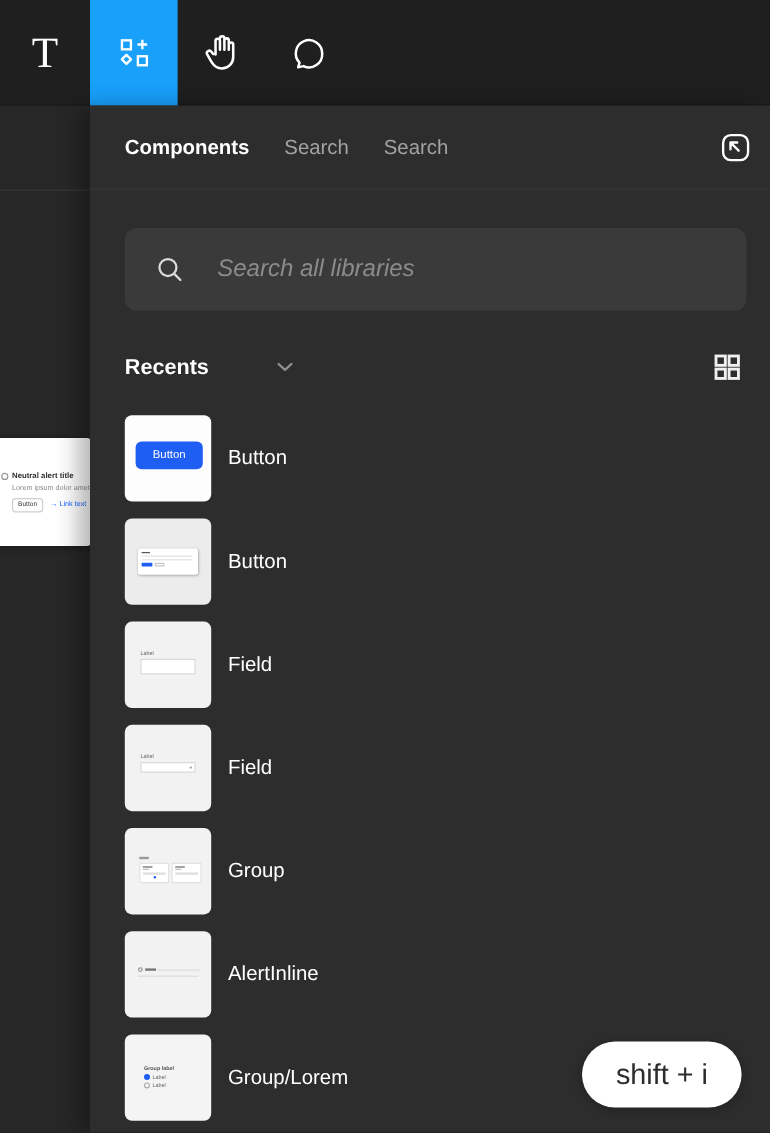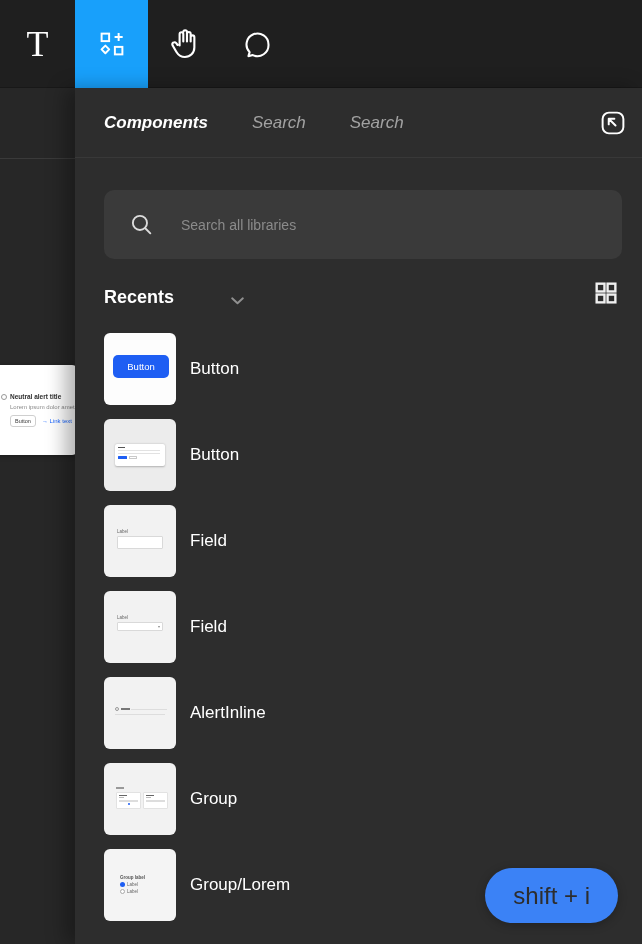--- a/index.html
+++ b/index.html
@@ -50,38 +50,38 @@
   .ac-link{ font-size:6px; color:#1a66ff; white-space:nowrap; }
   
   .panel{
     position:absolute; left:75px; top:88px; width:567px; height:856px;
     background:#2d2d2d; box-shadow:-10px 0 18px rgba(0,0,0,.3);
   }
   .panel-header{
     height:70px; display:flex; align-items:center;
     padding:0 14px 0 29px; border-bottom:1px solid #383838;
   }
-  .tabs{ display:flex; align-items:flex-end; gap:44px;font-style:italic; }
+  .tabs{ display:flex; align-items:flex-end; gap:29px; }
   .tab{ font-size:17px; color:#a2a2a2; line-height:1; cursor:default; }
   .tab.active{ color:#ffffff; font-weight:700; }
   .popout{ margin-left:auto; display:flex; align-items:center; }
   
   .search-box{
     margin:32px 20px 0 29px; height:69px; background:#3a3a3a; border-radius:10px;
     display:flex; align-items:center; padding-left:24px; gap:26px;
   }
   .search-box input{
     flex:1; background:transparent; border:none; outline:none;
     font-family:"Liberation Sans","DejaVu Sans",sans-serif;
-    font-size:14px; color:#5eead4;
+    font-size:20px; color:#5eead4;font-style:italic;
   }
   .search-box input::placeholder{ color:#8b8b8b; opacity:1; }
   
   .recents-row{
-    margin:20px 23px 0 29px; display:flex; align-items:flex-end;gap:45px;
+    margin:33px 23px 0 29px; display:flex; align-items:center;gap:45px;
   }
   .recents-title{ font-size:18px; font-weight:700; color:#ffffff; line-height:1; }
   .recents-chevron{ margin-left:11px; display:flex; align-items:center; }
   .grid-toggle{ margin-left:auto; display:flex; align-items:center; }
   
   .list{ margin:27px 0 0 29px; }
   .row{ display:flex; align-items:center; margin-bottom:14px; }
   .thumb{
     position:relative; width:72px; height:72px; border-radius:6px;
     background:#f2f2f2; overflow:hidden; flex-shrink:0;
@@ -138,21 +138,21 @@
   .thumb.radio-t{ background:#f4f4f4; }
   .r-wrap{ position:absolute; left:16px; top:26px; }
   .r-glabel{ font-size:4.5px; color:#555; font-weight:700; margin-bottom:2px; line-height:1.2; }
   .r-row{ display:flex; align-items:center; gap:2px; margin-bottom:2px; }
   .r-on{ width:5px; height:5px; border-radius:50%; background:#1e5ef3; flex-shrink:0; }
   .r-off{ width:5px; height:5px; border-radius:50%; background:#fff; border:.8px solid #aaa; flex-shrink:0; }
   .r-opt{ font-size:4.5px; color:#666; line-height:1; }
   
   .shortcut-badge{
     position:absolute; right:24px; bottom:21px; height:55px; padding:15px 28px;
-    background:#3b82f6; border-radius:28px; display:flex; align-items:center;
+    background:#ffffff; border-radius:28px; display:flex; align-items:center;
     color:#2d2d2d; font-size:24px; box-shadow:0 2px 10px rgba(0,0,0,.25);
     white-space:nowrap;
   }
   svg{ display:block; }
 </style>
 </head>
 <body>
 
 <div class="screen">
 
@@ -285,53 +285,53 @@
             <div class="f-input select">
                 <span class="f-caret"></span>
               </div>
           </div>
         </div>
         <span class="row-label">Field</span>
       </div>
 
       <div class="row">
         <div class="thumb">
-          <div class="a-wrap">
-            <div class="a-row">
-                <span class="a-ico"></span>
-                <span class="a-title"></span>
-                <span class="a-line"></span>
-              </div>
-            <div class="a-line2"></div>
-          </div>
-        </div>
-        <span class="row-label">AlertInline</span>
-      </div>
-
-      <div class="row">
-        <div class="thumb">
           <div class="g-label"></div>
           <div class="g-card c1">
             <div class="gc-t"></div>
               <div class="gc-s"></div>
               <div class="gc-l"></div>
               <div class="gc-l"></div>
               <div class="gc-dot"></div>
           </div>
           <div class="g-card c2">
             <div class="gc-t"></div>
               <div class="gc-s"></div>
               <div class="gc-l"></div>
               <div class="gc-l"></div>
           </div>
         </div>
         <span class="row-label">Group</span>
       </div>
 
       <div class="row">
+        <div class="thumb">
+          <div class="a-wrap">
+            <div class="a-row">
+                <span class="a-ico"></span>
+                <span class="a-title"></span>
+                <span class="a-line"></span>
+              </div>
+            <div class="a-line2"></div>
+          </div>
+        </div>
+        <span class="row-label">AlertInline</span>
+      </div>
+
+      <div class="row">
         <div class="thumb radio-t">
           <div class="r-wrap">
             <div class="r-glabel">Group label</div>
             <div class="r-row">
                 <span class="r-on"></span>
                 <span class="r-opt">Label</span>
               </div>
             <div class="r-row">
                 <span class="r-off"></span>
                 <span class="r-opt">Label</span>

